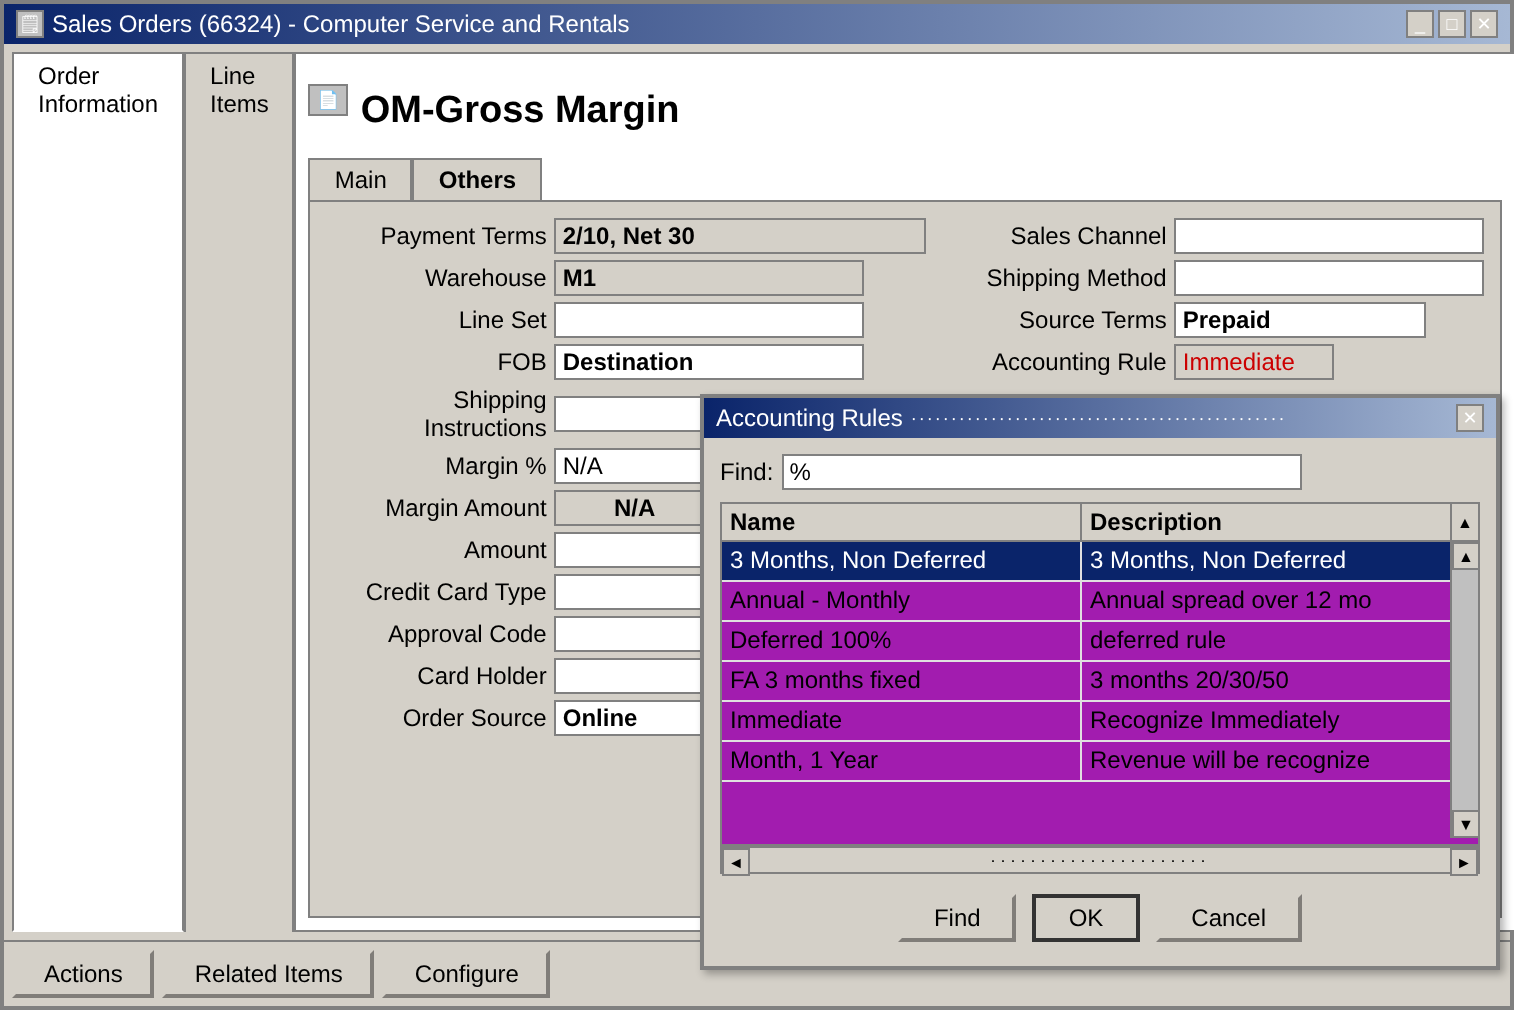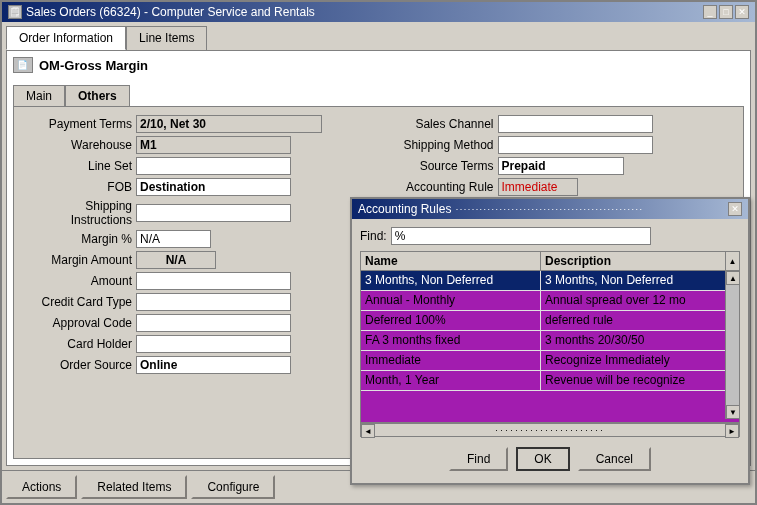--- a/index.html
+++ b/index.html
@@ -56,21 +56,21 @@
       display: flex;
       align-items: center;
       justify-content: center;
       cursor: pointer;
     }
 
     .content-area {
       flex: 1;
       padding: 4px;
       display: flex;
-      flex-direction: column;
+      flex-direction: row;
     }
 
     .tabs-outer {
       display: flex;
       gap: 0;
       margin-bottom: 0;
     }
 
     .tab-outer {
       padding: 4px 12px;
@@ -110,21 +110,22 @@
       background: #c0c0c0;
       border: 1px solid #808080;
       display: flex;
       align-items: center;
       justify-content: center;
       font-size: 9px;
     }
 
     .panel-title {
       font-weight: bold;
-      font-size: 13px;
+      font-size: 19px;
+      margin-top: 12px;
     }
 
     .tabs-inner {
       display: flex;
       gap: 0;
       margin-bottom: 0;
     }
 
     .tab-inner {
       padding: 3px 12px;

